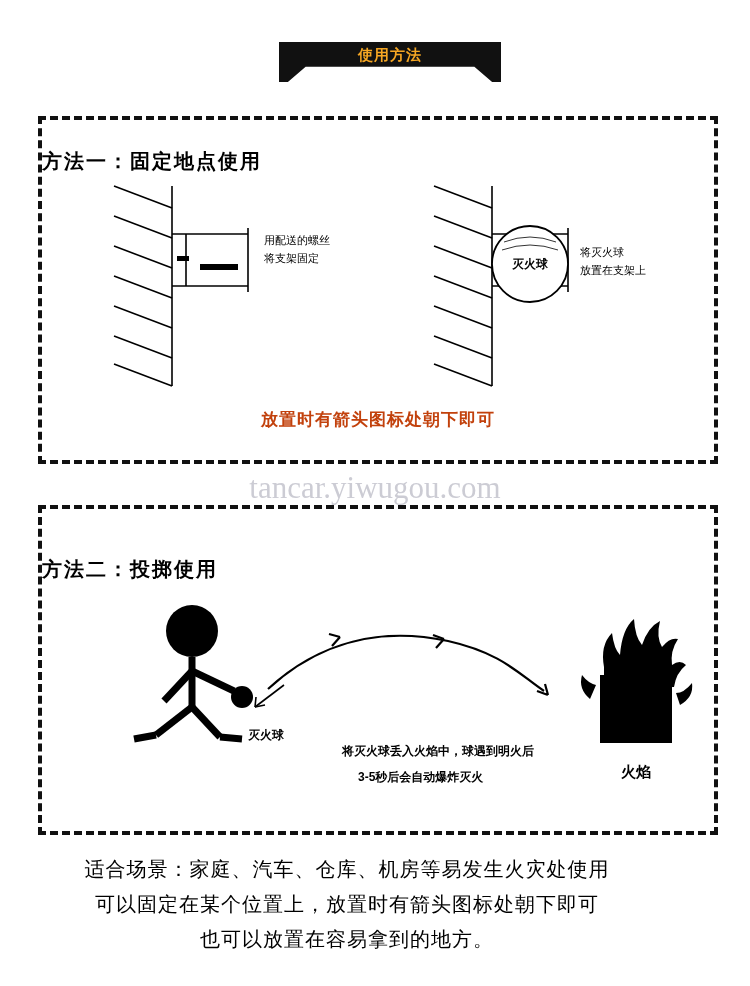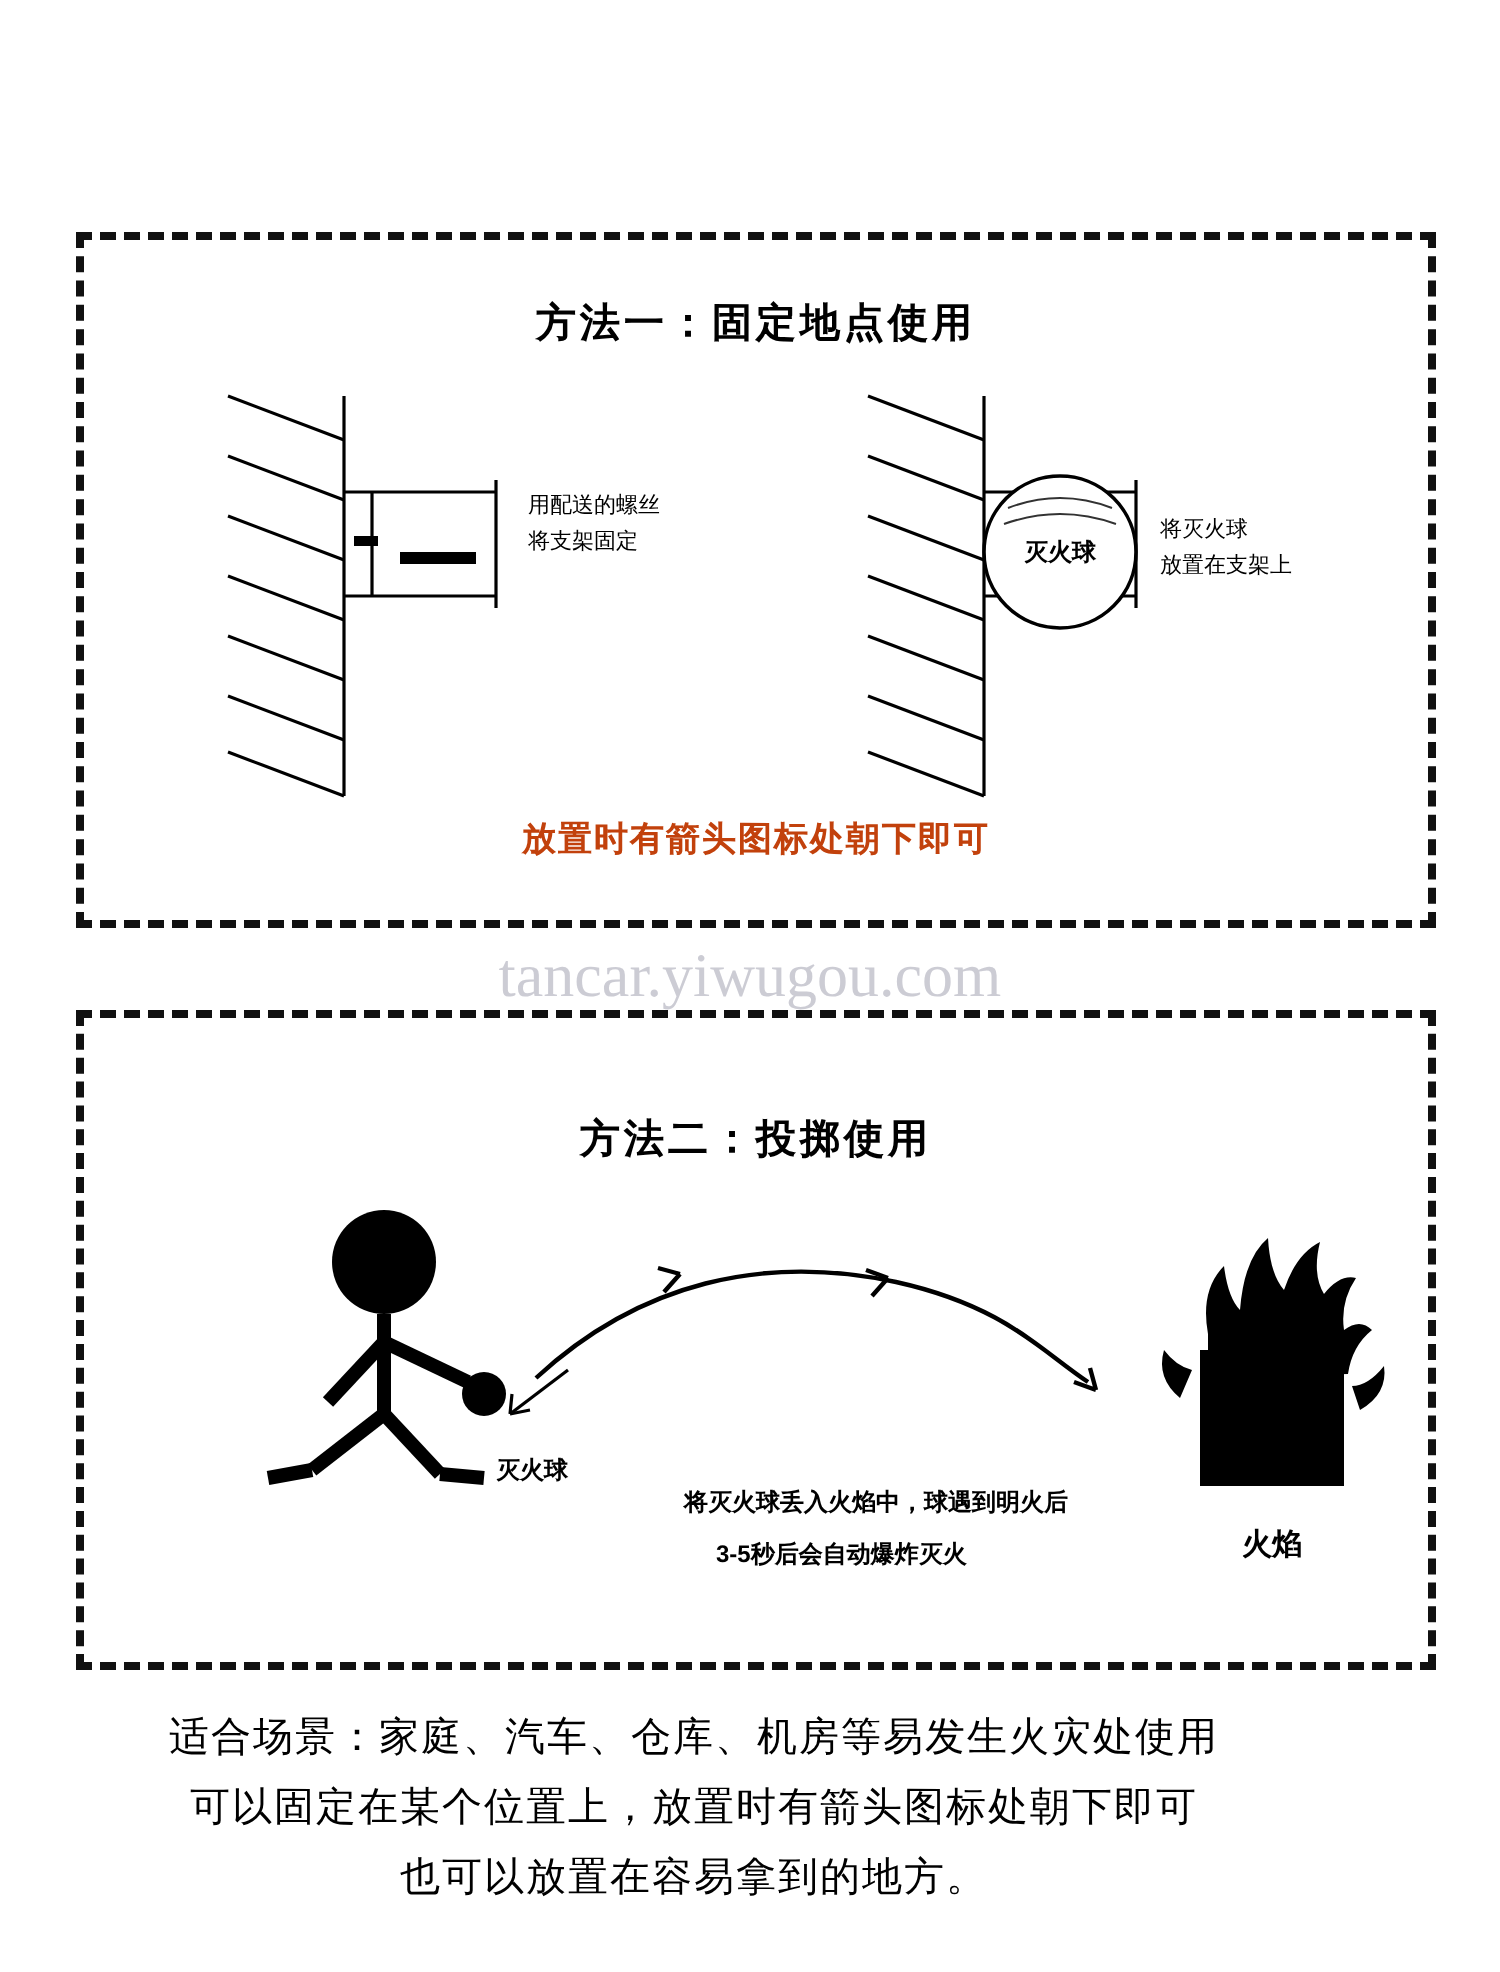--- a/index.html
+++ b/index.html
@@ -69,21 +69,20 @@
   #panel-two {
     left: 38px;
     top: 505px;
     width: 680px;
     height: 330px;
   }
 
   .panel-title {
     position: absolute;
     width: 100%;
-    text-align: center;
     font-size: 20px;
     font-weight: bold;
     letter-spacing: 2px;
   }
   #title-one { top: 28px; }
   #title-two { top: 35px; margin-top: 12px; }
 
   .note-red {
     position: absolute;
     width: 100%;
@@ -94,21 +93,21 @@
     letter-spacing: 1px;
     top: 288px;
   }
 
   
   .fig {
     position: absolute;
   }
   #fig-one {
     left: 10px;
-    top: 60px;
+    top: 48px;
     width: 660px;
     height: 230px;
   }
   #fig-two {
     left: 10px;
     top: 70px;
     width: 660px;
     height: 250px;
   }
 
@@ -157,20 +156,24 @@
     font-size: 15px;
     fill: #000;
     font-weight: bold;
   }
 </style>
 </head>
 <body>
 
 <div class="page">
 
+  <div class="header">
+    <div class="header-shape"></div>
+    <div class="header-title">使用方法</div>
+  </div>
 
   <div class="panel" id="panel-one">
     <div class="panel-title" id="title-one">方法一：固定地点使用</div>
 
     <div class="fig" id="fig-one">
       <svg width="660" height="230" viewBox="0 0 660 230">
 
         <g stroke="#000" stroke-width="1.6" fill="none">
           <line x1="120" y1="18" x2="120" y2="218"></line>
           <line x1="120" y1="40" x2="62" y2="18"></line>

